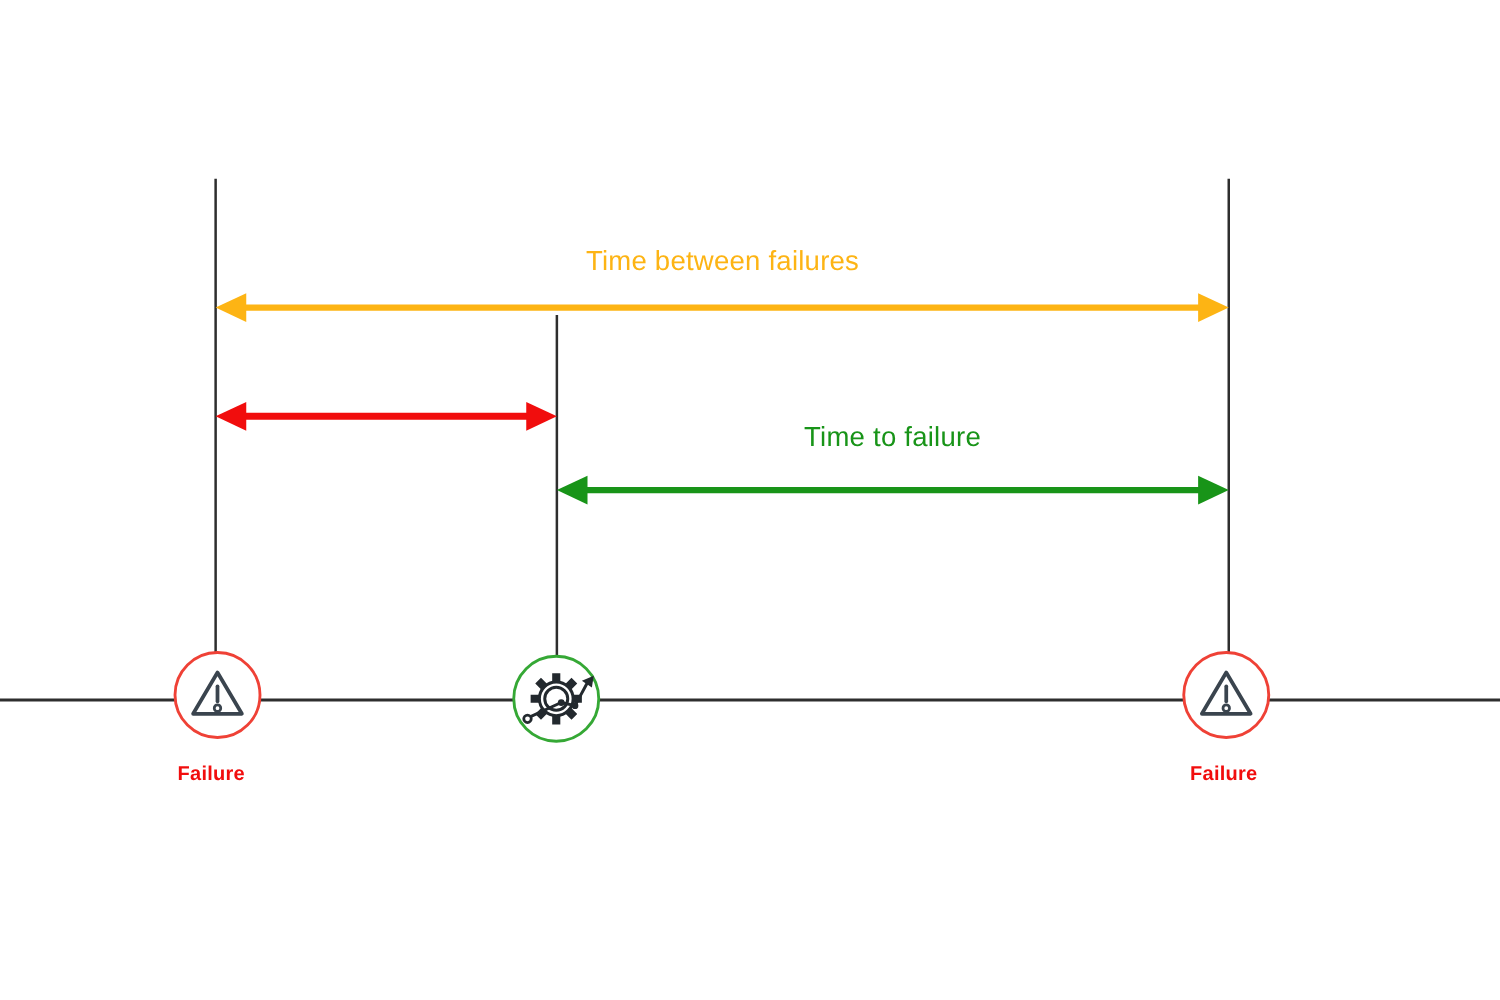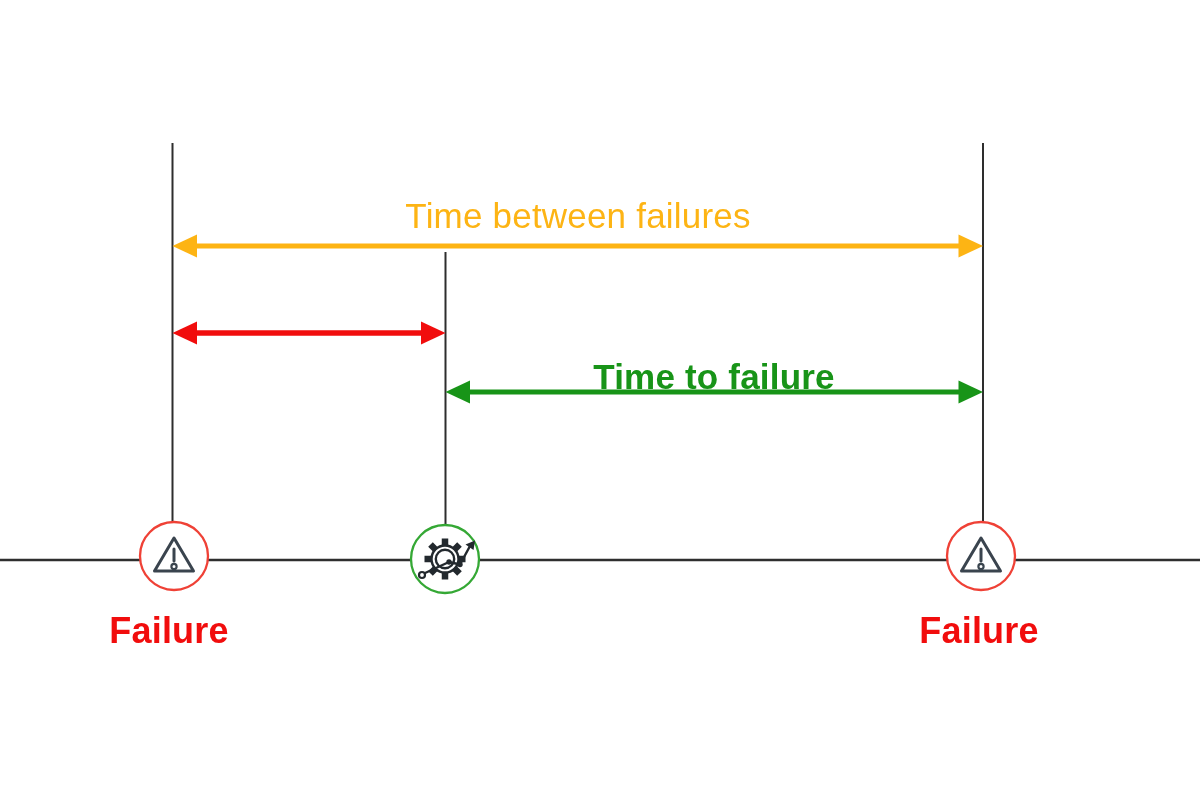--- a/index.html
+++ b/index.html
@@ -11,25 +11,25 @@
     overflow: hidden;
     font-family: "Liberation Sans", sans-serif;
   }
   .stage svg { position: absolute; left: 0; top: 0; }
 
   
   .lbl {
     position: absolute;
     transform: translateX(-50%);
     white-space: nowrap;
-    font-size: 35px;
+    font-size: 22px;
     letter-spacing: 0.2px;
     line-height: 1.1;
   }
-  .lbl.bold { font-weight: bold; font-size: 36px; }
+  .lbl.bold { font-weight: bold; font-size: 16px; }
   .c-orange { color: var(--arrow-orange); }
   .c-red    { color: var(--arrow-red); }
   .c-green  { color: var(--arrow-green); }
 
   
   .vline  { stroke: var(--line-dark); stroke-width: 2;   fill: none; }
   .hline  { stroke: var(--line-dark); stroke-width: 2.4; fill: none; }
 
   .shaft-o { stroke: var(--arrow-orange); stroke-width: 5;   fill: none; }
   .head-o  { fill: var(--arrow-orange); stroke: none; }
@@ -113,19 +113,19 @@
 
     <g>
       <circle class="ring-red" cx="981" cy="556" r="34"></circle>
       <use href="#warn-icon" transform="translate(981,556)"></use>
     </g>
   </svg>
 
   <div class="lbl c-orange" style="left:578px; top:197px;">Time between failures</div>
 
 
-  <div class="lbl c-green" style="left:714px; top:358px;font-weight:bold;">Time to failure</div>
+  <div class="lbl c-green" style="left:714px; top:338px;">Time to failure</div>
 
   <div class="lbl bold c-red" style="left:169px; top:611px;">Failure</div>
 
 
   <div class="lbl bold c-red" style="left:979px; top:611px;">Failure</div>
 </div>
 
 </body></html>

